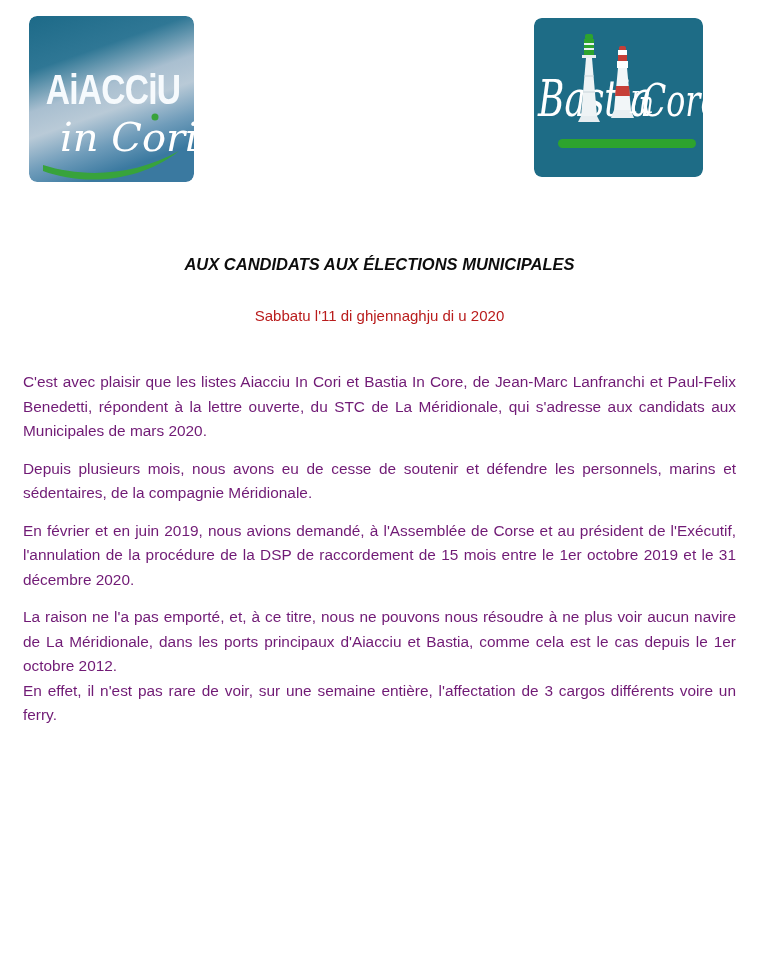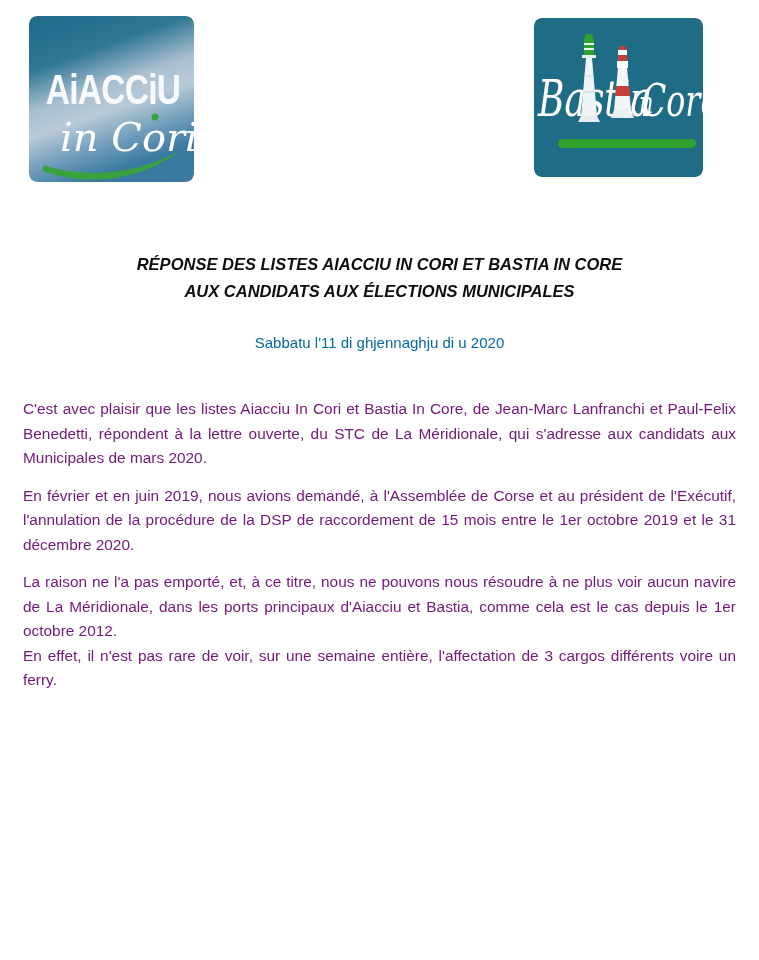--- a/index.html
+++ b/index.html
@@ -28,21 +28,21 @@
     line-height:27px;
     font-weight:bold;
     font-style:italic;
     color:#0d0d0d;
   }
   .doc-date{
     margin-top:26px;
     text-align:center;
     font-size:15px;
     line-height:24px;
-    color:#0369a1;
+    color:#b91c1c;
   }
   .letter-body{
     margin:42px 23px 0;
     font-size:15.4px;
     line-height:24.5px;
     text-align:justify;
     color:#701a75;
   }
   .letter-body p{margin:0;}
   .letter-body p.gap{margin-top:13px;}
@@ -101,29 +101,29 @@
       </g>
 
       <text transform="translate(96,95) scale(0.75,1)" font-family="DejaVu Serif, cursive" font-style="italic" font-size="30" fill="#ffffff">In</text>
       <text transform="translate(108,98) scale(0.72,1)" font-family="DejaVu Serif, cursive" font-style="italic" font-size="44" fill="#ffffff">Core</text>
 
       <rect x="24" y="121" width="138" height="9" rx="4.5" fill="#2da32e"></rect>
     </svg>
   </header>
 
   <h1 class="doc-title">
-    <div>RÉPONSE DES LISTES AIACCIU IN CORI ET BASTIA IN CORE</div>
     <div>AUX CANDIDATS AUX ÉLECTIONS MUNICIPALES</div>
   </h1>
 
   <div class="doc-date">Sabbatu l'11 di ghjennaghju di u 2020</div>
 
   <main class="letter-body">
     <p>C'est avec plaisir que les listes Aiacciu In Cori et Bastia In Core, de Jean-Marc Lanfranchi et Paul-Felix Benedetti, répondent à la lettre ouverte, du STC de La Méridionale, qui s'adresse aux candidats aux Municipales de mars 2020.</p>
 
+    <p class="gap">Depuis plusieurs mois, nous avons eu de cesse de soutenir et défendre les personnels, marins et sédentaires, de la compagnie Méridionale.</p>
 
     <p class="gap">En février et en juin 2019, nous avions demandé, à l'Assemblée de Corse et au président de l'Exécutif, l'annulation de la procédure de la DSP de raccordement de 15 mois entre le 1er octobre 2019 et le 31 décembre 2020.</p>
 
     <p class="gap">La raison ne l'a pas emporté, et, à ce titre, nous ne pouvons nous résoudre à ne plus voir aucun navire de La Méridionale, dans les ports principaux d'Aiacciu et Bastia, comme cela est le cas depuis le 1er octobre 2012.</p>
     <p>En effet, il n'est pas rare de voir, sur une semaine entière, l'affectation de 3 cargos différents voire un ferry.</p>
   </main>
 
 </div>
 
 </body></html>

